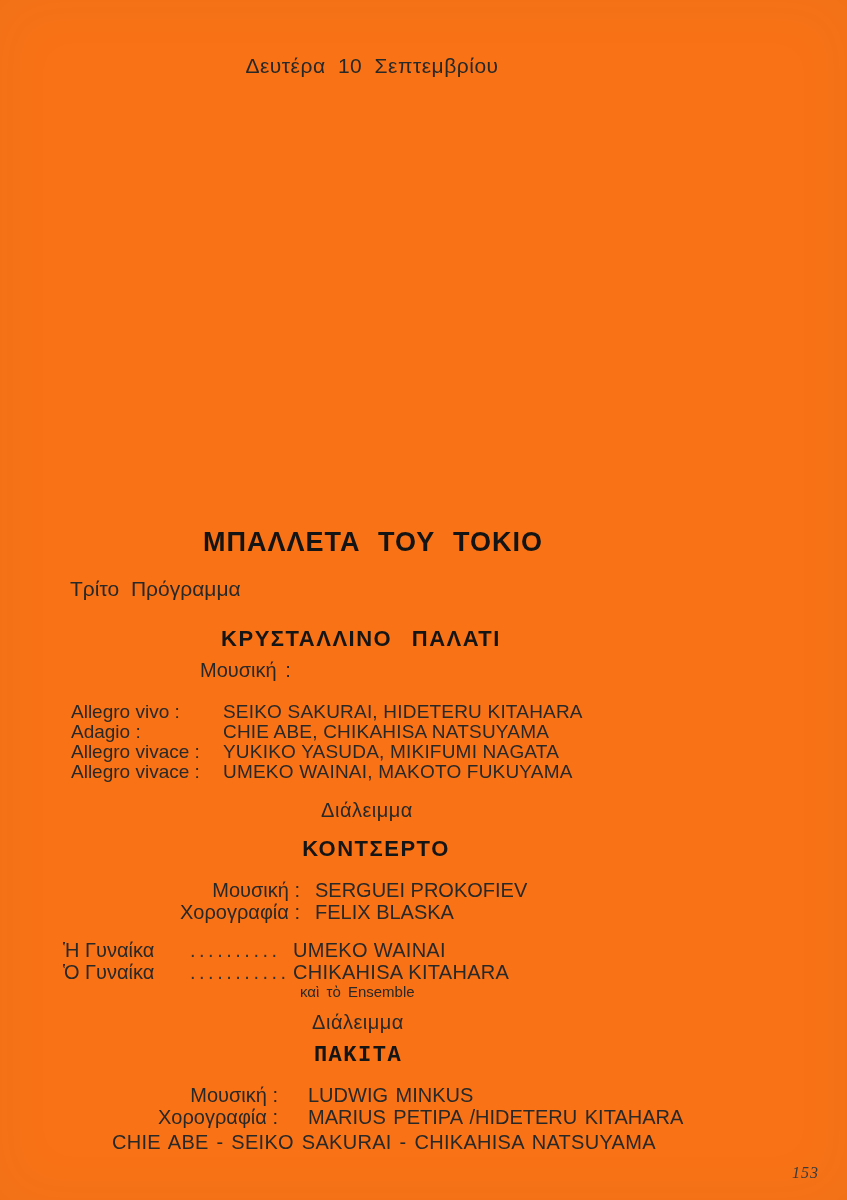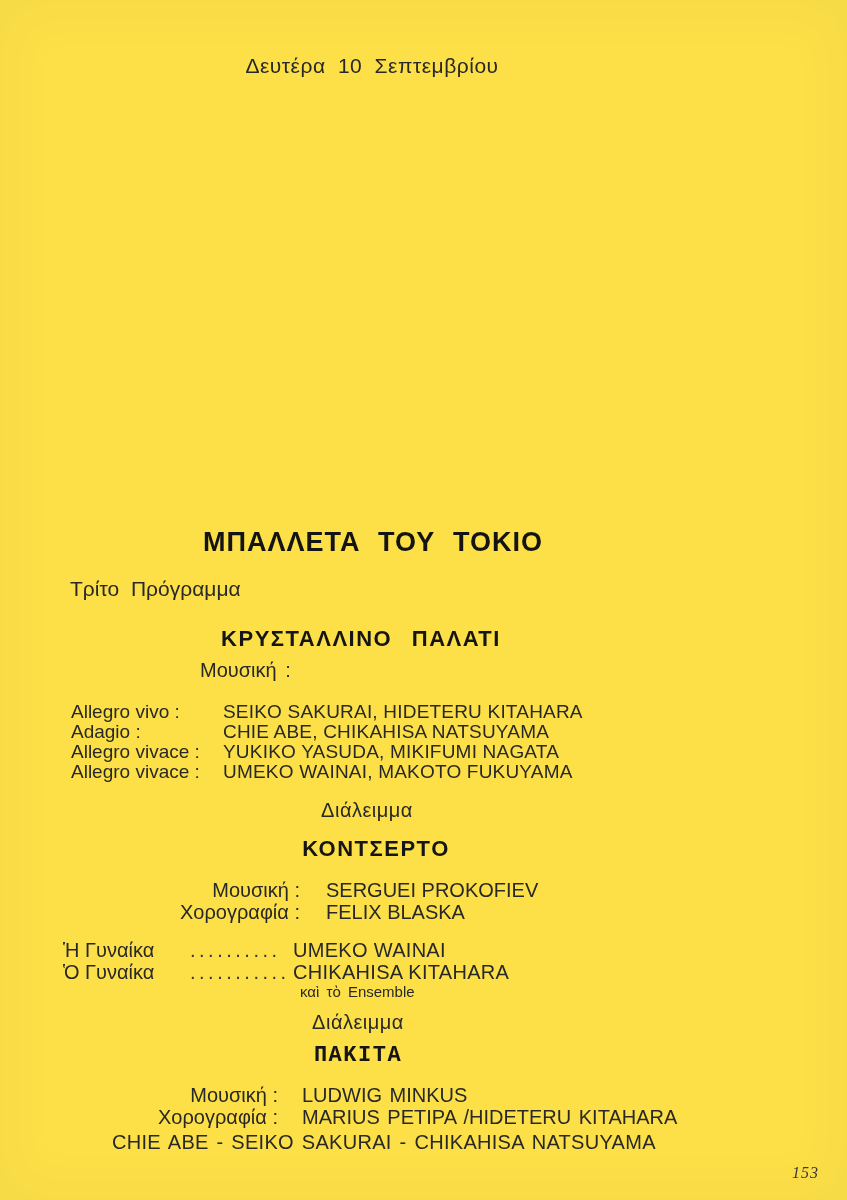--- a/index.html
+++ b/index.html
@@ -2,21 +2,21 @@
 <html><head>
 <meta charset="utf-8">
 <style>
   * { margin: 0; padding: 0; box-sizing: border-box; }
   html, body { background: #e8e7e3; }
   .page {
     position: relative;
     width: 847px;
     height: 1200px;
     margin: 0 auto;
-    background: #fde047;
+    background: #f97316;
     color: #282828;
     font-family: "Liberation Sans", "DejaVu Sans", sans-serif;
     overflow: hidden;
     box-shadow: inset 0 0 60px rgba(90,85,70,0.06);
   }
   .abs { position: absolute; white-space: nowrap; }
   .centered { transform: translateX(-50%); }
 
   .date-header { top: 54px; left: 372px; font-size: 21px; letter-spacing: 0.5px; word-spacing: 6px; }
 
@@ -43,23 +43,23 @@
 
   .intermission { font-size: 20px; letter-spacing: 0.5px; }
   .intermission-1 { top: 799px; left: 367px; }
   .intermission-2 { top: 1011px; left: 358px; }
 
   .credits-block { font-size: 20px; }
   .credits-2 { top: 879px; left: 60px; }
   .credits-3 { top: 1084px; left: 30px; }
   .credit-row { display: flex; line-height: 22px; }
   .credits-2 .credit-label { width: 240px; text-align: right; }
-  .credits-2 .credit-value { margin-left: 26px; }
+  .credits-2 .credit-value { margin-left: 15px; }
   .credits-3 .credit-label { width: 248px; text-align: right; }
-  .credits-3 .credit-value { margin-left: 24px; word-spacing: 2px; }
+  .credits-3 .credit-value { margin-left: 30px; word-spacing: 2px; }
 
   .roles { top: 939px; left: 63px; font-size: 20px; }
   .role-row { display: flex; line-height: 22px; }
   .role-name { width: 127px; }
   .role-dots { width: 103px; letter-spacing: 3.5px; overflow: hidden; color: #333; }
   .role-dancer { letter-spacing: 0.3px; text-align: center; }
 
   .ensemble-note { top: 983px; left: 300px; font-size: 15px; word-spacing: 3px; }
 
   .dancers-line { top: 1131px; left: 112px; font-size: 20px; letter-spacing: 0.3px; word-spacing: 2px; }

